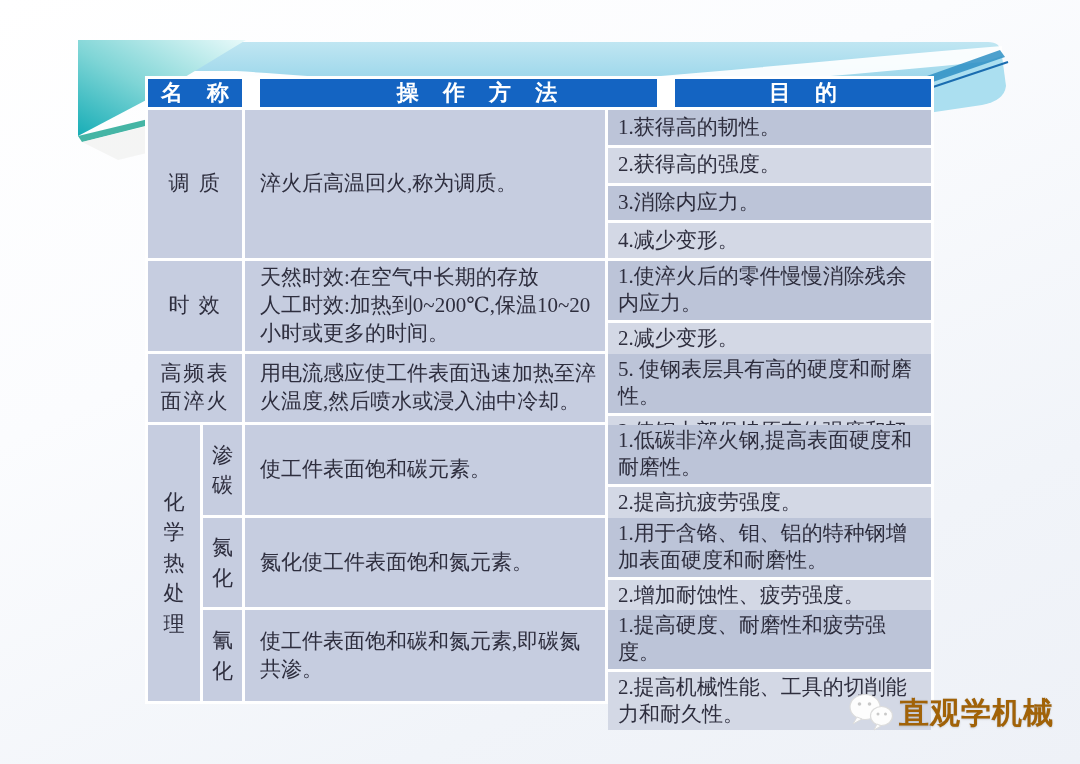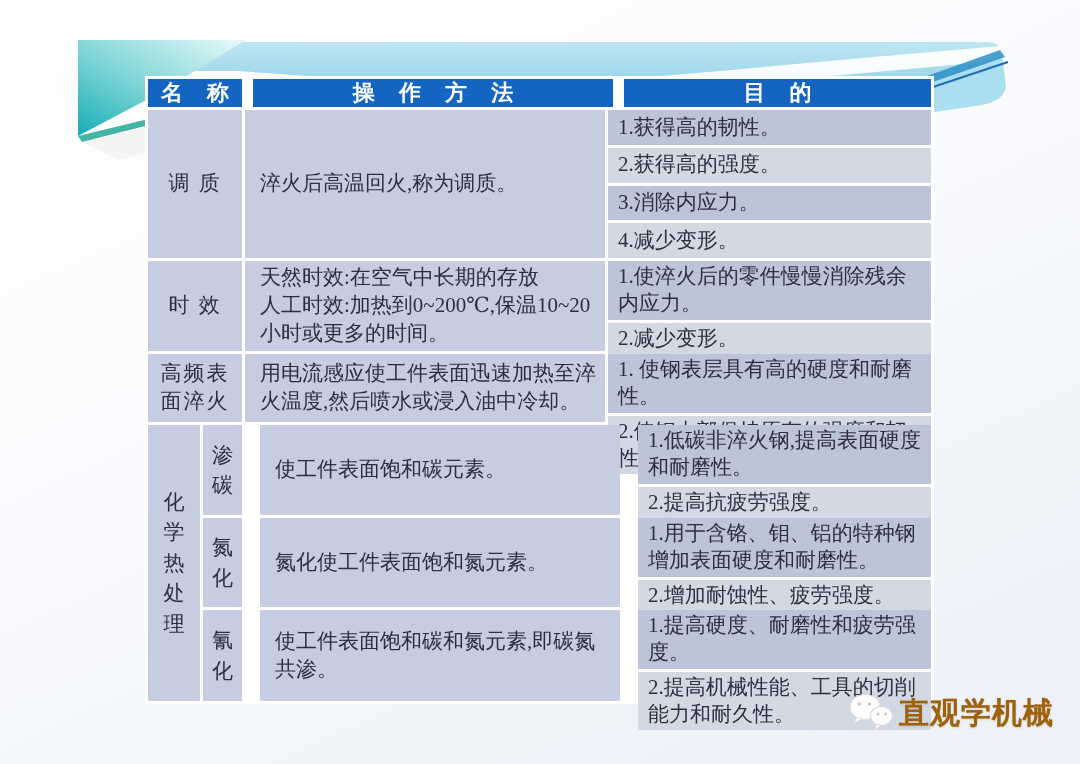--- a/index.html
+++ b/index.html
@@ -11,29 +11,29 @@
   }
   .stage{position:absolute;inset:0;}
   .deco{position:absolute;left:0;top:0;z-index:0;}
 
   
   .htable{
     position:absolute;left:145px;top:76px;width:789px;z-index:1;
     background:#ffffff;padding:3px;box-sizing:border-box;
     display:flex;flex-direction:column;gap:3px;
   }
-  .thead{display:flex;gap:11px;height:16px;flex:0 0 28px;}
+  .thead{display:flex;gap:18px;height:16px;flex:0 0 28px;}
   .th{
     background:var(--headerBlue,#1464c2);color:#ffffff;
     display:flex;align-items:center;justify-content:center;
     font-family:"Liberation Sans","DejaVu Sans",sans-serif;
     font-weight:bold;font-size:22px;letter-spacing:9px;text-indent:9px;
   }
   .w-name{width:94px;flex:0 0 94px;}
-  .w-method{width:360px;flex:0 0 360px;}
+  .w-method{width:360px;flex:0 0 360px;padding-left:37px;}
   .w-purpose{flex:1;}
   .trow{display:flex;gap:3px;}
   .cell{
     background:var(--cellBg,#c6cde0);
     display:flex;align-items:center;justify-content:center;
     font-size:21px;line-height:1.32;
   }
   .name{letter-spacing:2px;text-align:center;padding:0 2px;box-sizing:border-box;}
   .method{
     justify-content:flex-start;text-align:left;
@@ -44,21 +44,21 @@
     flex:1;display:flex;align-items:center;
     padding:2px 6px 2px 10px;box-sizing:border-box;
     font-size:21px;line-height:1.3;text-align:left;
   }
   .pd{background:var(--purposeDark,#bcc4d8);}
   .pl{background:var(--purposeLight,#d3d8e5);}
   .tall{flex:1.58;}
   
   .gname{width:52px;flex:0 0 52px;}
   .gcol{flex:1;display:flex;flex-direction:column;gap:3px;}
-  .gsub{display:flex;gap:18px;}
+  .gsub{display:flex;gap:3px;}
   .subname{width:39px;flex:0 0 39px;}
   .vstack{width:24px;word-break:break-all;line-height:1.45;text-align:center;letter-spacing:0;}
 
   
   .watermark{
     position:absolute;right:26px;top:692px;z-index:2;
     display:flex;align-items:center;gap:5px;
     color:#a16207;font-family:"Liberation Sans","DejaVu Sans",sans-serif;
     font-weight:bold;font-size:30px;letter-spacing:1px;
     text-shadow:0 0 1px rgba(150,150,150,.45), 0 1px 2px rgba(130,130,130,.25);
@@ -117,21 +117,21 @@
       <div class="pcol w-purpose">
         <div class="pcell pd tall">1.使淬火后的零件慢慢消除残余内应力。</div>
         <div class="pcell pl">2.减少变形。</div>
       </div>
     </div>
 
     <div class="trow" style="height:68px;flex:0 0 68px;">
       <div class="cell name w-name">高频表面淬火</div>
       <div class="cell method w-method">用电流感应使工件表面迅速加热至淬火温度,然后喷水或浸入油中冷却。</div>
       <div class="pcol w-purpose">
-        <div class="pcell pd">1. 使钢表层具有高的硬度和耐磨性。</div>
+        <div class="pcell pd">5. 使钢表层具有高的硬度和耐磨性。</div>
         <div class="pcell pl">2.使钢内部保持原有的强度和韧性。</div>
       </div>
     </div>
 
     <div class="trow" style="height:276px;flex:0 0 276px;">
       <div class="cell gname">
         <span class="vstack">化学热处理</span>
       </div>
       <div class="gcol">
 

